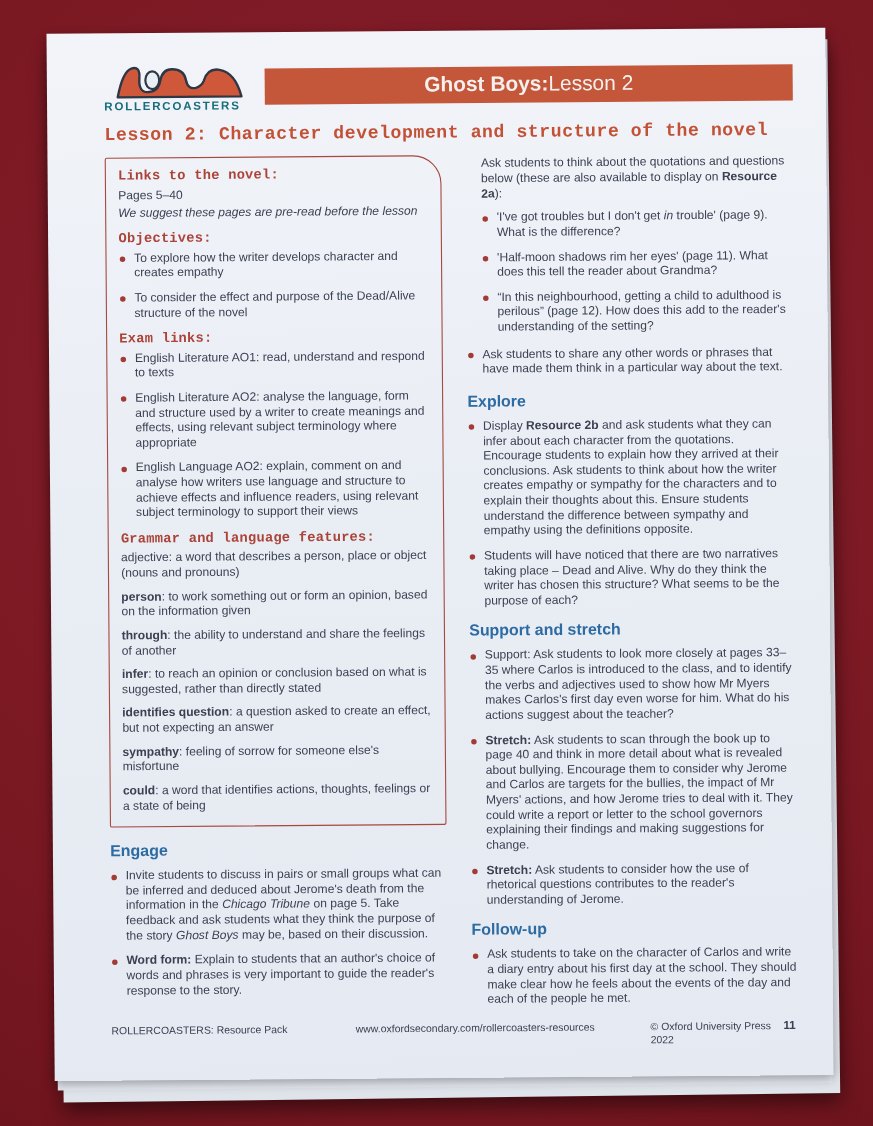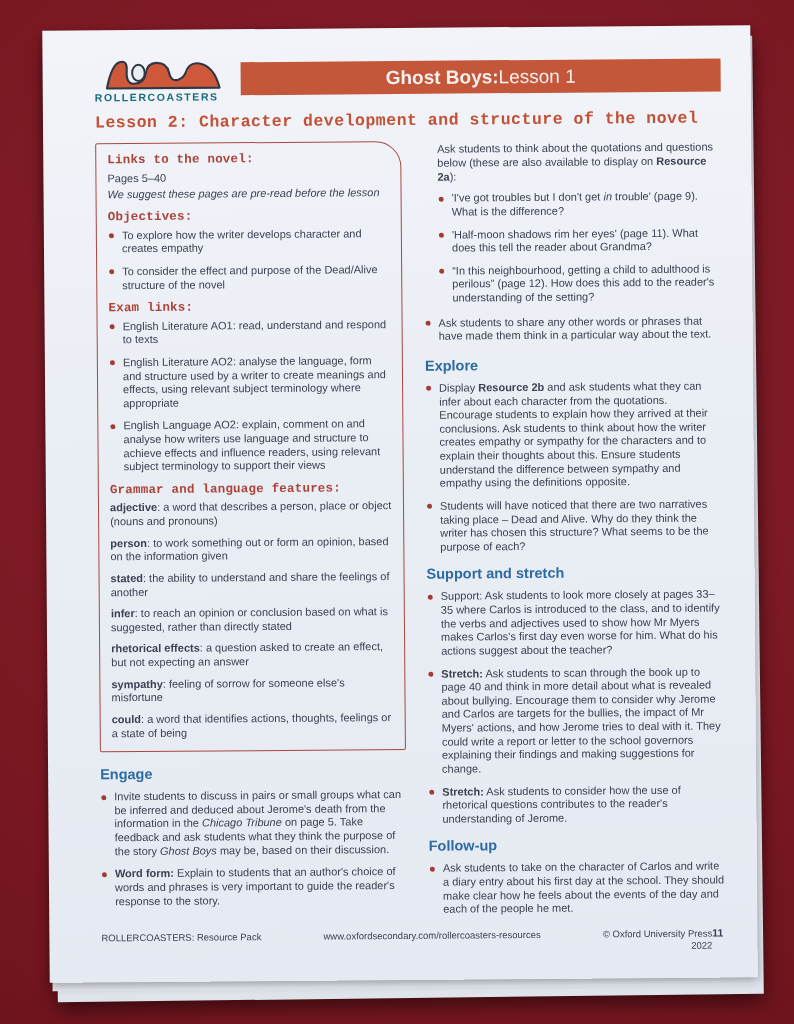--- a/index.html
+++ b/index.html
@@ -72,42 +72,42 @@
   .section-heading.tight { margin-top:12px; }
   .intro-para { margin:0 0 8px 14px; }
   .engage-block { margin-top:14px; }
   
   .footer {
     position:absolute; left:52px; right:34px; bottom:26px;
     display:flex; align-items:baseline; font-size:9.5px; color:#3b4152;
   }
   .footer .f-left { width:222px; flex:none; }
   .footer .f-url { width:268px; flex:none; }
-  .footer .f-copy { flex:1;text-align:right; }
+  .footer .f-copy { flex:1; }
   .footer .f-page { font-weight:bold; font-size:10.5px; }
 </style>
 </head>
 <body>
 
 <div class="sheet-under"></div>
 <div class="sheet-under2"></div>
 
 <div class="page">
 
   <div class="header">
     <div class="logo-block">
       <svg class="logo-svg" viewBox="0 0 130 40">
         <path d="M2 38 Q7 12 16 9 Q25 6 24 19 Q23 33 32 33 Q43 33 45 22 Q47 10 57 10 Q69 10 71 21 Q73 31 81 29 Q87 27 89 22 Q93 9 105 11 Q121 14 127 38 Z" fill="#d0583a" stroke="#2e3744" stroke-width="2.4" stroke-linejoin="round"></path>
         <ellipse cx="37" cy="21" rx="7" ry="9" fill="#e9edf4" stroke="#2e3744" stroke-width="2.2"></ellipse>
       </svg>
       <div class="logo-text">ROLLERCOASTERS</div>
     </div>
     <div class="banner">
         <span style="font-weight: bold;">Ghost Boys:</span>
-        <span> Lesson 1</span>
+        <span> Lesson 2</span>
       </div>
   </div>
 
   <div class="page-title">Lesson 2: Character development and structure of the novel</div>
 
   <div class="columns">
 
     <div class="col-left">
       <div class="info-box">
         <div class="mono-heading first">Links to the novel:</div>
@@ -143,29 +143,29 @@
 
             <div class="bullet">
               <span class="dot"></span>
               <span class="bullet-text">English Language AO2: explain, comment on and analyse how writers use language and structure to achieve effects and influence readers, using relevant subject terminology to support their views</span>
             </div>
           </div>
 
         <div class="mono-heading">Grammar and language features:</div>
         <div>
 
-            <div class="grammar-entry"><span style="font-weight: bold;">adjective</span><span>: a word that describes a person, place or object (nouns and pronouns)</span></div>
+            <div class="grammar-entry"><span style="font-weight: normal;">adjective</span><span>: a word that describes a person, place or object (nouns and pronouns)</span></div>
 
             <div class="grammar-entry"><span style="font-weight: bold;">person</span><span>: to work something out or form an opinion, based on the information given</span></div>
 
-            <div class="grammar-entry"><span style="font-weight: bold;">stated</span><span>: the ability to understand and share the feelings of another</span></div>
+            <div class="grammar-entry"><span style="font-weight: bold;">through</span><span>: the ability to understand and share the feelings of another</span></div>
 
             <div class="grammar-entry"><span style="font-weight: bold;">infer</span><span>: to reach an opinion or conclusion based on what is suggested, rather than directly stated</span></div>
 
-            <div class="grammar-entry"><span style="font-weight: bold;">rhetorical effects</span><span>: a question asked to create an effect, but not expecting an answer</span></div>
+            <div class="grammar-entry"><span style="font-weight: bold;">identifies question</span><span>: a question asked to create an effect, but not expecting an answer</span></div>
 
             <div class="grammar-entry"><span style="font-weight: bold; margin-top: 33px;">sympathy</span><span>: feeling of sorrow for someone else's misfortune</span></div>
 
             <div class="grammar-entry"><span style="font-weight: bold;">could</span><span>: a word that identifies actions, thoughts, feelings or a state of being</span></div>
           </div>
       </div>
 
       <div class="engage-block">
         <div class="section-heading" style="margin-top:0;">Engage</div>
         <div>

